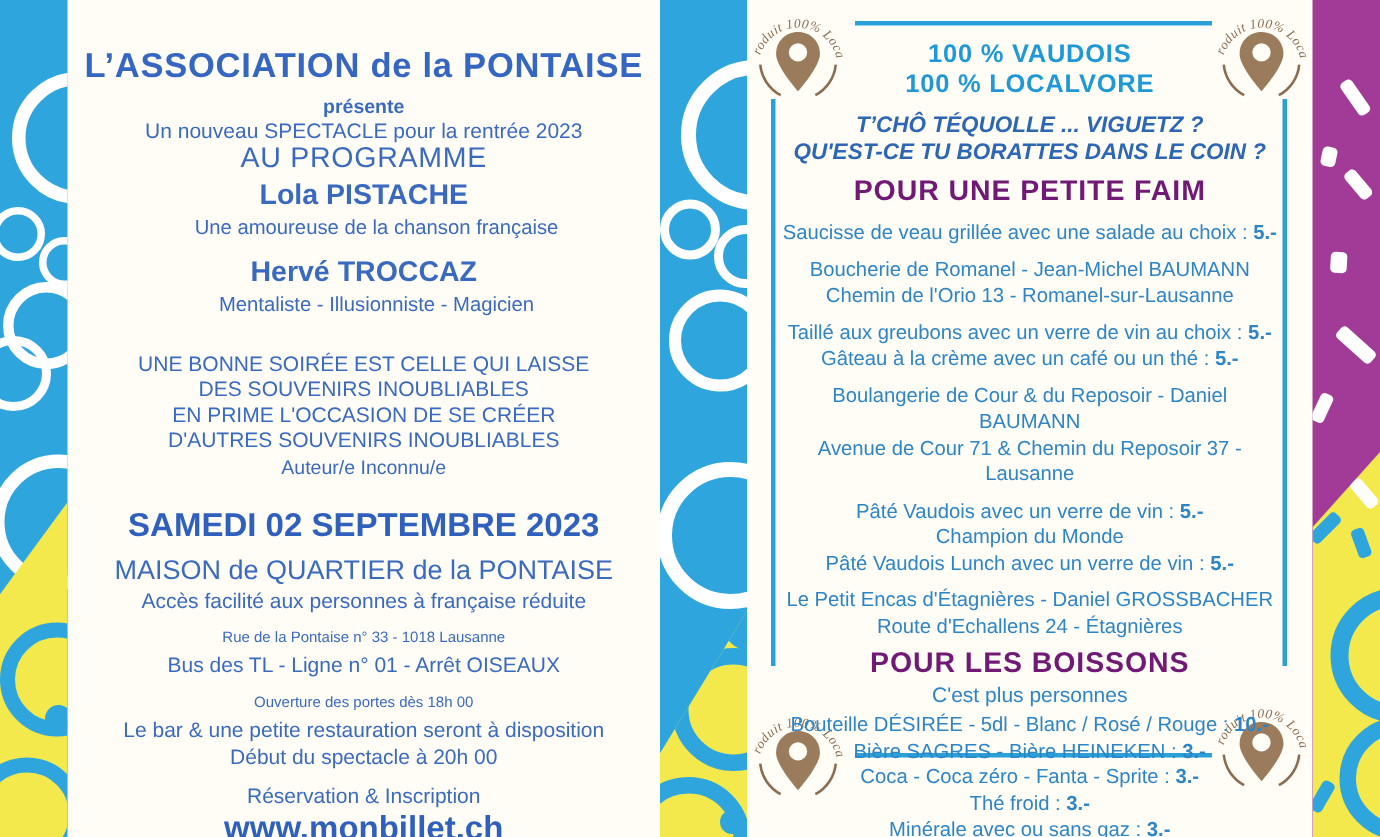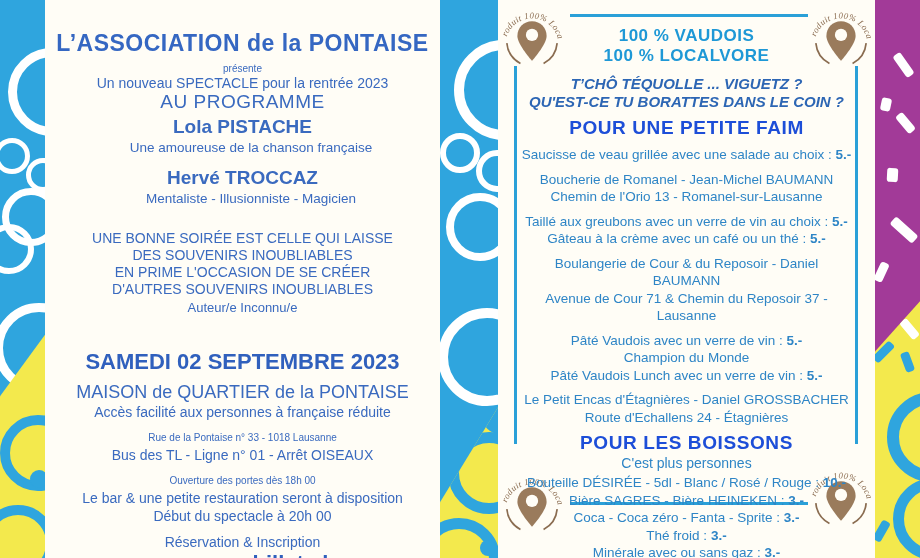--- a/index.html
+++ b/index.html
@@ -21,47 +21,47 @@
   .yz-mid{clip-path:polygon(0 90%,100% 73%,100% 100%,0 100%);}
   .yz-right{clip-path:polygon(0 63%,100% 54%,100% 100%,0 100%);}
   .confetti{position:absolute;background:#ffffff;border-radius:3px;}
   .confetti.cyan{background:#2fa5de;}
   
   .panel-left{
     position:absolute;left:45px;top:16px;width:395px;height:558px;
     text-align:center;color:#3a6abf;
   }
   .pl-title{margin-top:14px;font-size:23px;font-weight:bold;color:#3567c2;letter-spacing:.5px;}
-  .pl-presents{margin-top:6px;font-size:10px;}
+  .pl-presents{margin-top:6px;font-size:13px;font-weight:bold;}
   .pl-sub{margin-top:1px;font-size:14px;}
   .pl-program{font-size:19px;letter-spacing:.5px;}
   .pl-artist{margin-top:3px;font-size:19px;font-weight:bold;}
   .pl-artist2{margin-top:12px;font-size:19px;font-weight:bold;}
   .pl-desc{margin-top:2px;font-size:13.5px;padding-left:17px;}
   .pl-quote{margin-top:24px;font-size:14px;line-height:17px;}
   .pl-author{margin-top:2px;font-size:13px;}
-  .pl-date{margin-top:34px;font-size:22px;font-weight:bold;color:#3060bd;}
+  .pl-date{margin-top:18px;font-size:22px;font-weight:bold;color:#3060bd;}
   .pl-venue{margin-top:7px;font-size:18px;}
   .pl-line{margin-top:1px;font-size:14px;line-height:17px;}
   .pl-gap{margin-top:8px;font-size:10px;line-height:17px;}
   .pl-booking{margin-top:9px;font-size:14px;}
   .pl-url{margin-top:1px;font-size:22px;font-weight:bold;color:#3060bd;}
   
   .panel-right{position:absolute;left:498px;top:0;width:377px;height:558px;}
   .frame{position:absolute;background:#2aa0d8;}
   .frame-top{left:72px;top:14px;width:238px;height:3px;}
   .frame-bottom{left:72px;top:502px;width:238px;height:3px;}
   .frame-left{left:16px;top:66px;width:3px;height:378px;}
   .frame-right{left:357px;top:66px;width:3px;height:378px;}
   .menu-content{position:absolute;left:22px;right:22px;top:0;text-align:center;}
   .rp-head{margin-top:0;font-size:17px;font-weight:bold;color:#1e98d6;letter-spacing:.5px;}
   .rp-head.first{margin-top:26px;}
   .rp-patois{font-size:15px;font-weight:bold;font-style:italic;color:#2d66b4;line-height:18px;}
   .rp-patois.first{margin-top:9px;}
-  .rp-section{margin-top:6px;font-size:19px;font-weight:bold;color:#1d4ed8;letter-spacing:.6px;}
+  .rp-section{margin-top:6px;font-size:19px;font-weight:bold;color:#701a75;letter-spacing:.6px;}
   .menu-row{font-size:13.5px;color:#2e85c6;line-height:17.5px;}
   .menu-row.gap{margin-top:7px;}
   .menu-row .price{font-weight:bold;}
   .rp-sub{font-size:14px;color:#2e85c6;margin-top:1px;}
   .drinks{margin-top:3px;}
   
   .badge{position:absolute;width:68px;height:78px;}
   .badge-tl{left:0;top:0;}
   .badge-tr{left:309px;top:0;}
   .badge-bl{left:0;top:466px;}

